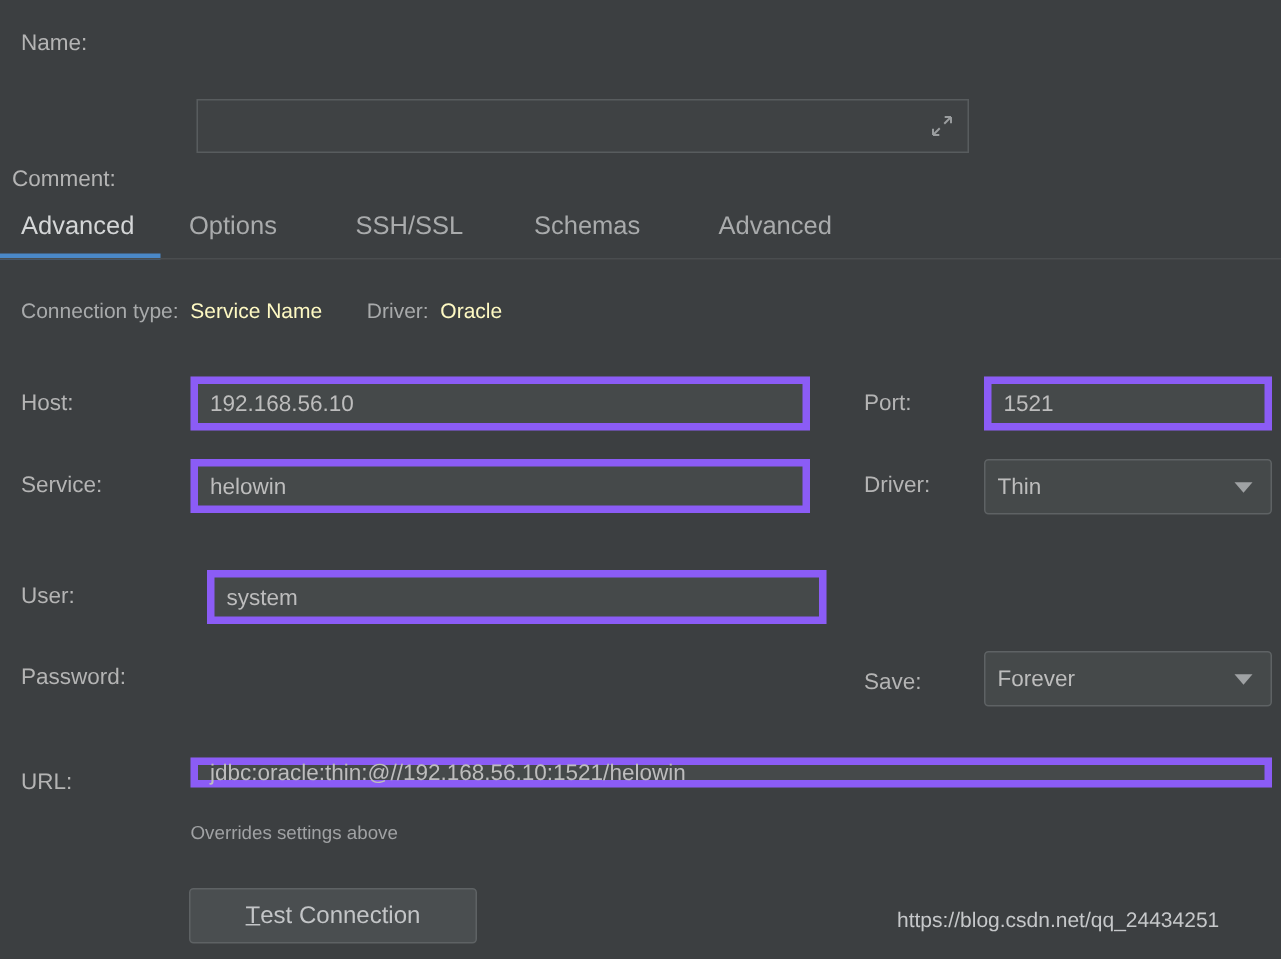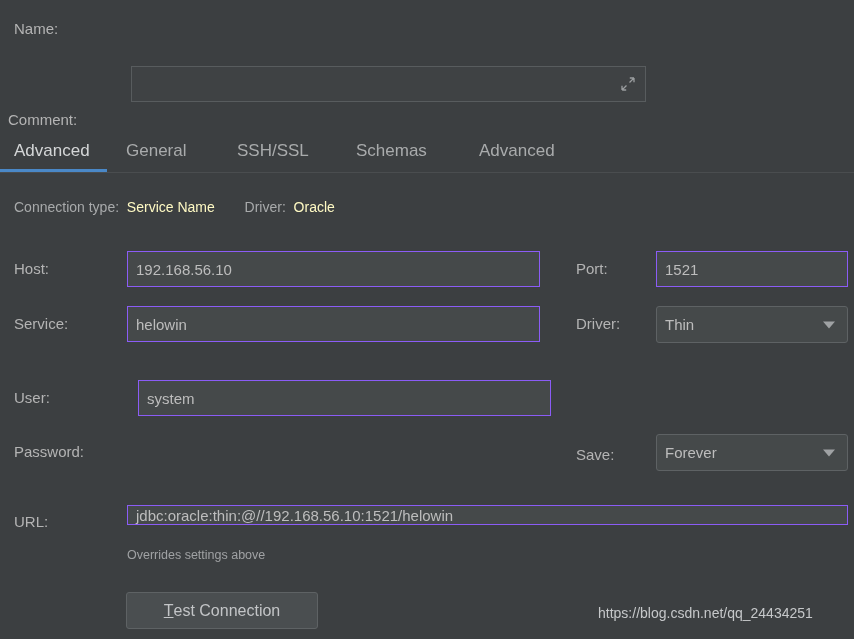--- a/index.html
+++ b/index.html
@@ -24,21 +24,21 @@
   
   .label {
     font-size: 15px;
     color: #b4b4b4;
     white-space: nowrap;
   }
 
   .field {
     box-sizing: border-box;
     background: #45494a;
-    border: 1px solid #8b5cf6;
+    border: 5px solid #8b5cf6;
     color: #bdbdbd;
     font-size: 15px;
     font-family: "Liberation Sans", "DejaVu Sans", sans-serif;
     padding: 0 8px;
     display: flex;
     align-items: center;
     position: absolute;
     outline: none;
   }
   .field.plain {
@@ -253,21 +253,21 @@
 
   <div class="comment-box">
     <svg class="expand-icon" viewBox="0 0 16 16">
       <path d="M14 2 L9.5 6.5 M14 2 L14 6.2 M14 2 L9.8 2" stroke="#9a9d9f" stroke-width="1.3" fill="none"></path>
       <path d="M2 14 L6.5 9.5 M2 14 L2 9.8 M2 14 L6.2 14" stroke="#9a9d9f" stroke-width="1.3" fill="none"></path>
     </svg>
   </div>
 
   <div class="tabs">
     <div class="tab active" style="left:14px;">Advanced</div>
-    <div class="tab" style="left:126px;">General</div>
+    <div class="tab" style="left:126px;">Options</div>
     <div class="tab" style="left:237px;">SSH/SSL</div>
     <div class="tab" style="left:356px;">Schemas</div>
     <div class="tab" style="left:479px;">Advanced</div>
     <div class="tab-underline"></div>
   </div>
   <div class="tabs-divider"></div>
 
   <div class="conn-row">
     <span>Connection type:</span>
     <span>&nbsp;</span><span class="link">Service Name</span>

